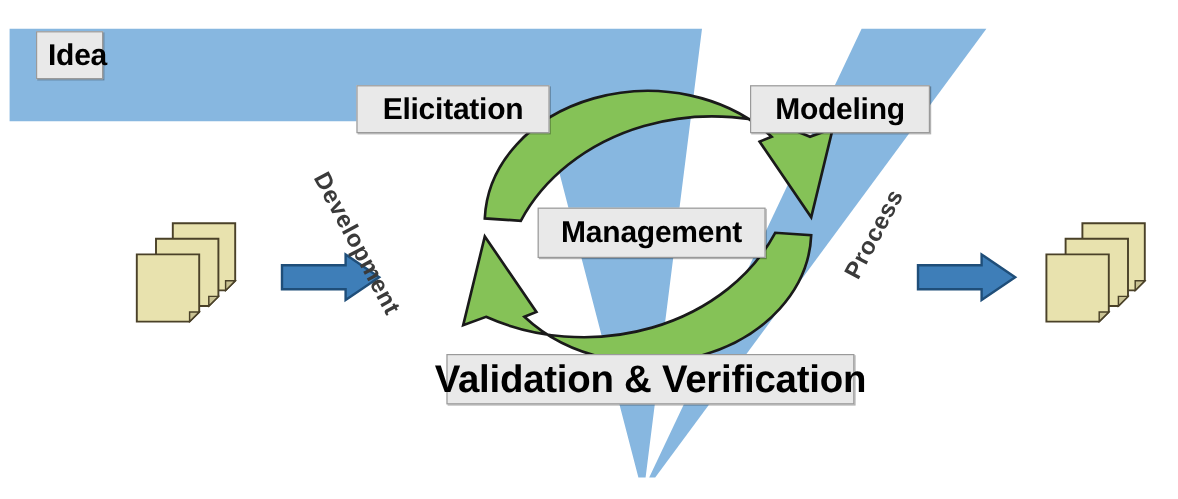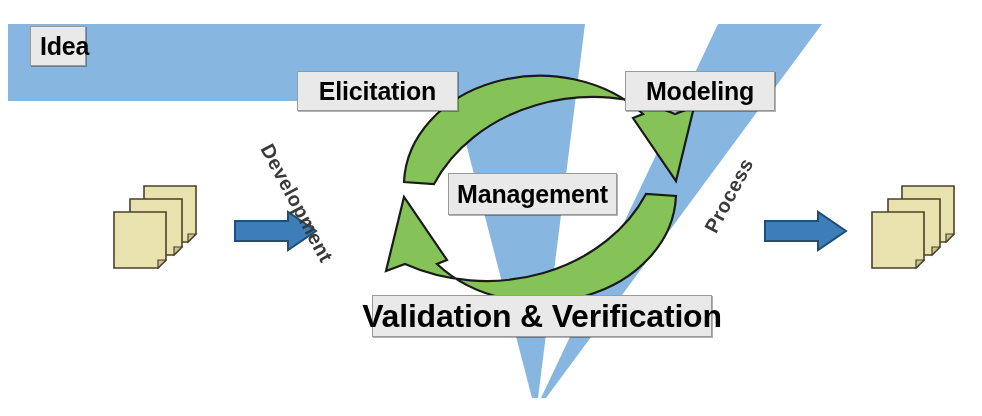--- a/index.html
+++ b/index.html
@@ -54,21 +54,21 @@
     width: 161px; height: 40px;
     font-size: 25px;
   }
   #label-modeling {
     left: 625px; top: 71px;
     width: 150px; height: 40px;
     font-size: 25px;
   }
   #label-management {
     left: 448px; top: 173px;
-    width: 169px; height: 42px;
+    width: 190px; height: 42px;
     font-size: 25px;
   }
   #label-validation {
     left: 372px; top: 295px;
     width: 340px; height: 42px;
     font-size: 32px;
   }
   .axis-label {
     position: absolute;
     font-family: "Liberation Sans", sans-serif;

